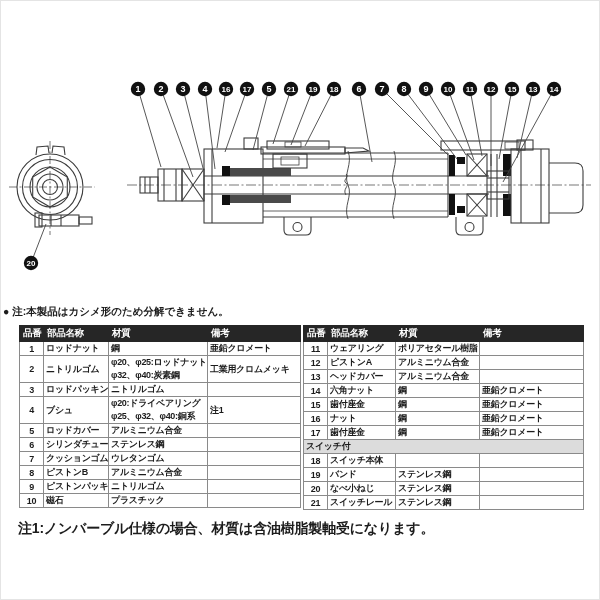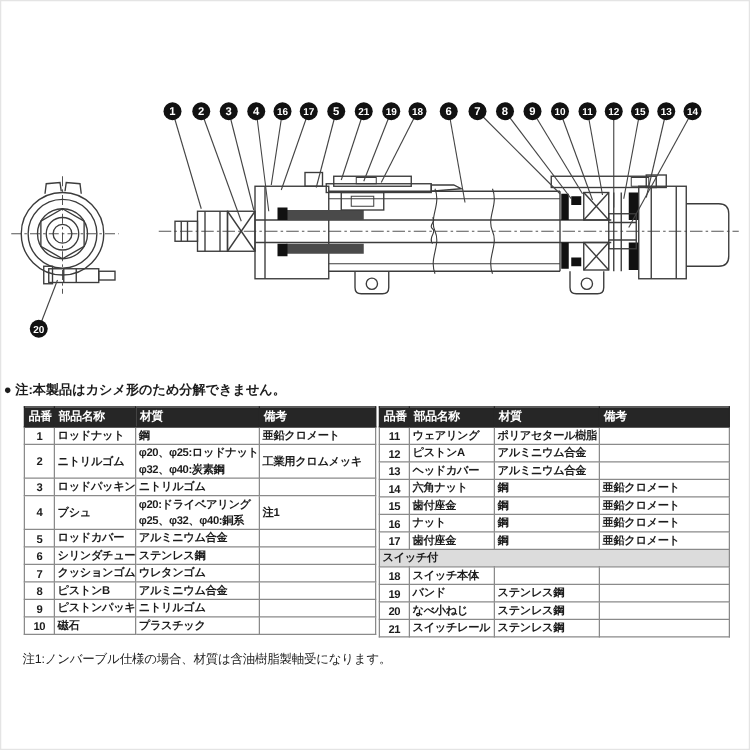--- a/index.html
+++ b/index.html
@@ -9,21 +9,21 @@
   .note{position:absolute;left:2px;top:304px;font-size:10.5px;font-weight:bold;letter-spacing:0px;white-space:nowrap;}
   .tables{position:absolute;left:18px;top:324px;display:flex;align-items:flex-start;}
   table{border-collapse:collapse;table-layout:fixed;font-size:9px;font-weight:bold;letter-spacing:-0.3px;}
   #table-left{width:281px;margin-right:2px;}
   #table-right{width:280px;}
   th{background:#262626;color:#fff;text-align:left;padding:1px 3px;font-size:9.5px;
      border:1px solid #262626;height:12px;white-space:nowrap;font-family:Liberation Mono, monospace;}
   td{border:1px solid #8a8a8a;padding:0px 2px;height:13px;vertical-align:middle;white-space:nowrap;overflow:hidden;}
   td.num{text-align:center;padding:0;}
   td.section-row{background:#dcdcdc;border:1px solid #8a8a8a;font-family:Liberation Serif, serif;}
-  .footnote{position:absolute;left:17px;top:519px;font-size:10px;font-weight:normal;letter-spacing:-0.2px;white-space:nowrap;}
+  .footnote{position:absolute;left:17px;top:519px;font-size:14px;font-weight:bold;letter-spacing:-0.2px;white-space:nowrap;}
 </style>
 </head>
 <body>
 
 <div class="page">
 
   <svg class="diagram-svg" width="598" height="300" viewBox="0 0 598 300">
 
     <g stroke="#3c3c3c" fill="none" stroke-width="1.1">
       <line x1="8" y1="186" x2="94" y2="186" stroke-width="0.7" stroke-dasharray="8 2.5 2 2.5"></line>

